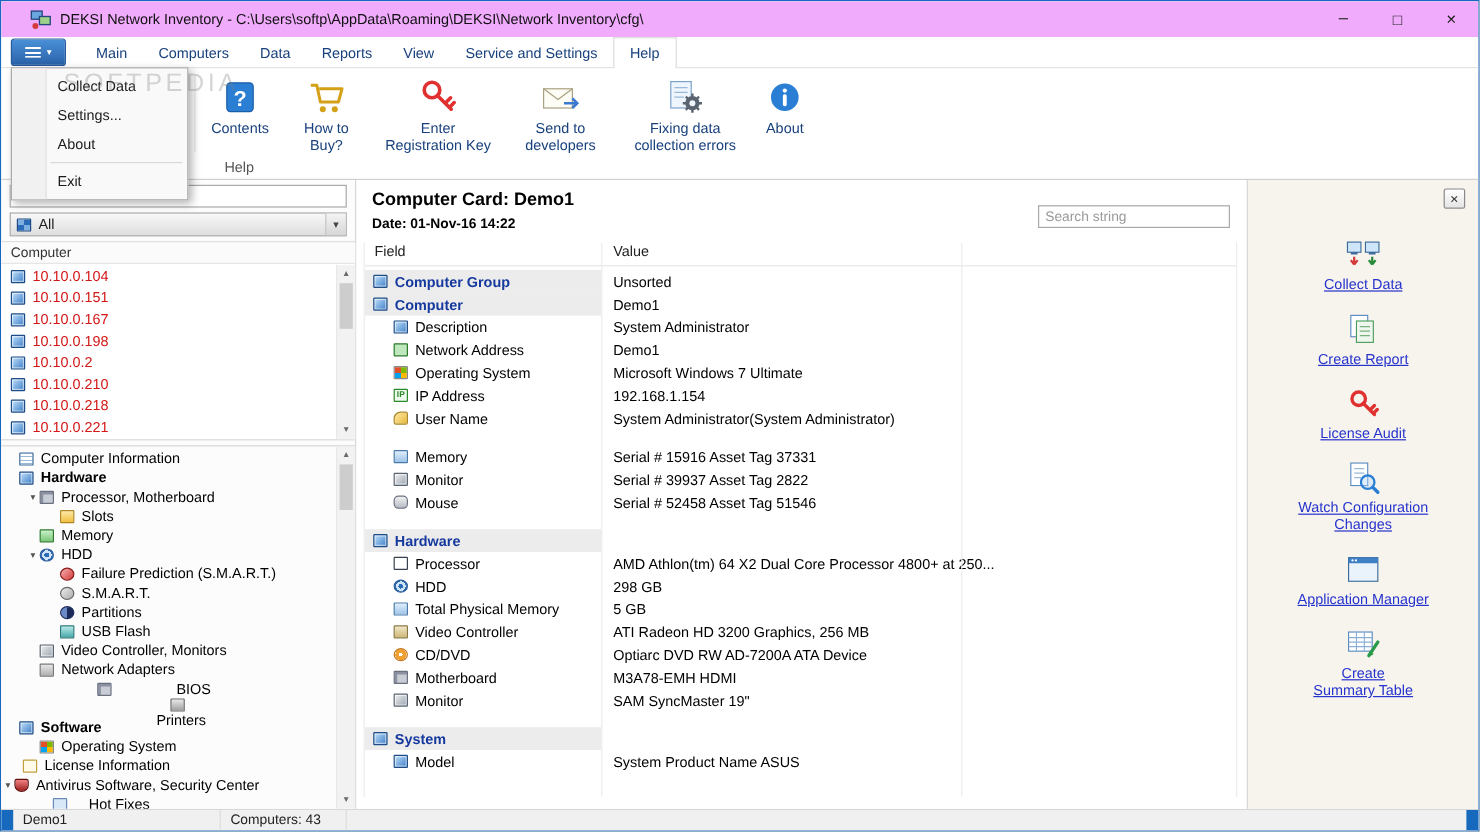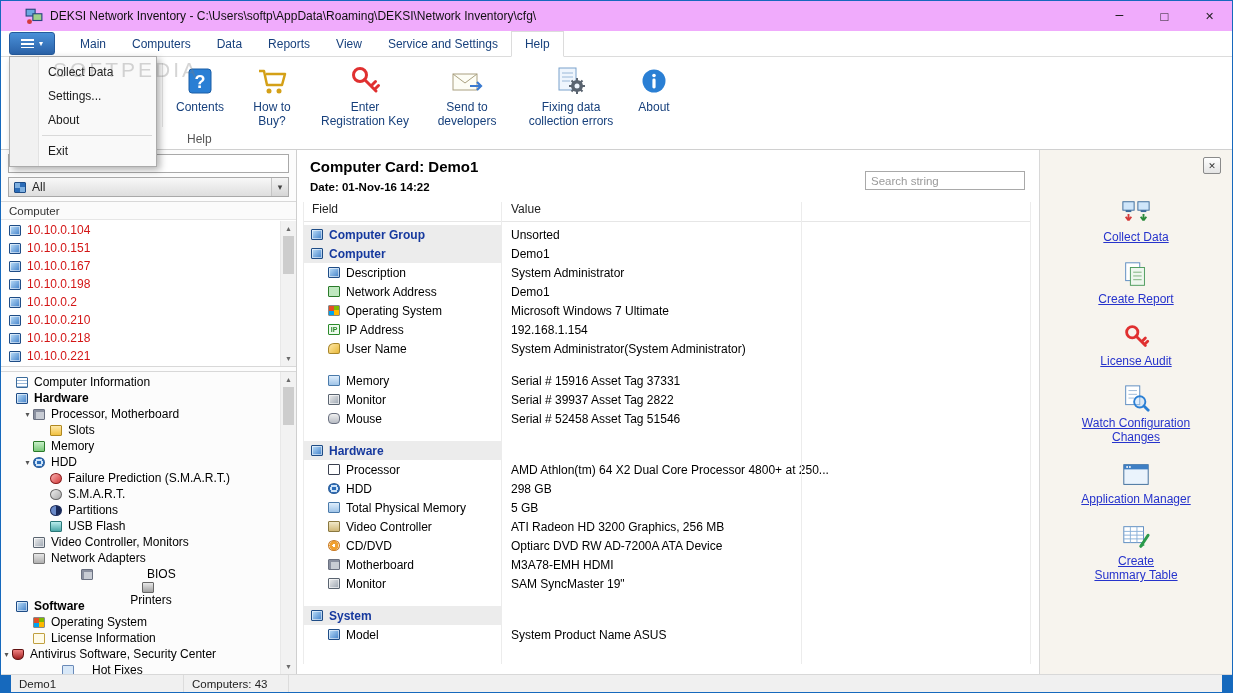--- a/index.html
+++ b/index.html
@@ -383,31 +383,31 @@
             <div class="tree-row bold" style="padding-left: 4px;">
               <span class="chev"></span>
               <span class="si si-monitor"></span>
               <span>Software</span>
             </div>
             <div class="tree-row" style="padding-left: 21px;">
               <span class="chev"></span>
               <span class="si si-win"></span>
               <span>Operating System</span>
             </div>
-            <div class="tree-row" style="padding-left: 21px;">
+            <div class="tree-row" style="padding-left: 7px;">
               <span class="chev"></span>
               <span class="si si-doc"></span>
               <span>License Information</span>
             </div>
             <div class="tree-row" style="">
               <span class="chev open"></span>
               <span class="si si-shield"></span>
               <span>Antivirus Software, Security Center</span>
             </div>
-            <div class="tree-row" style="padding-left: 38px; gap: 12px;">
+            <div class="tree-row" style="padding-left: 20px; gap: 12px;">
               <span class="chev"></span>
               <span class="si si-patch"></span>
               <span>Hot Fixes</span>
             </div>
           </div>
         <div class="sbar">
           <div class="sb-arrow sb-up"></div>
           <div class="sb-thumb"></div>
           <div class="sb-fill"></div>
           <div class="sb-arrow sb-down"></div>

